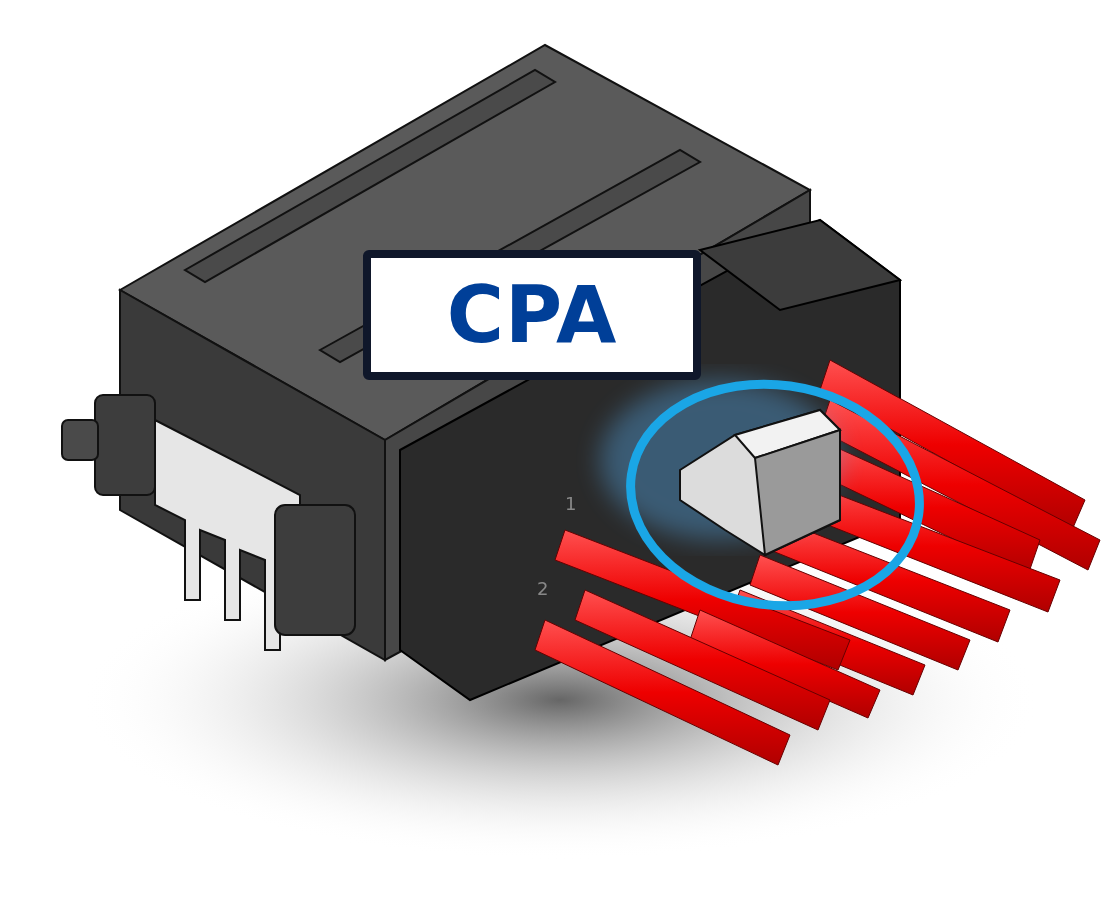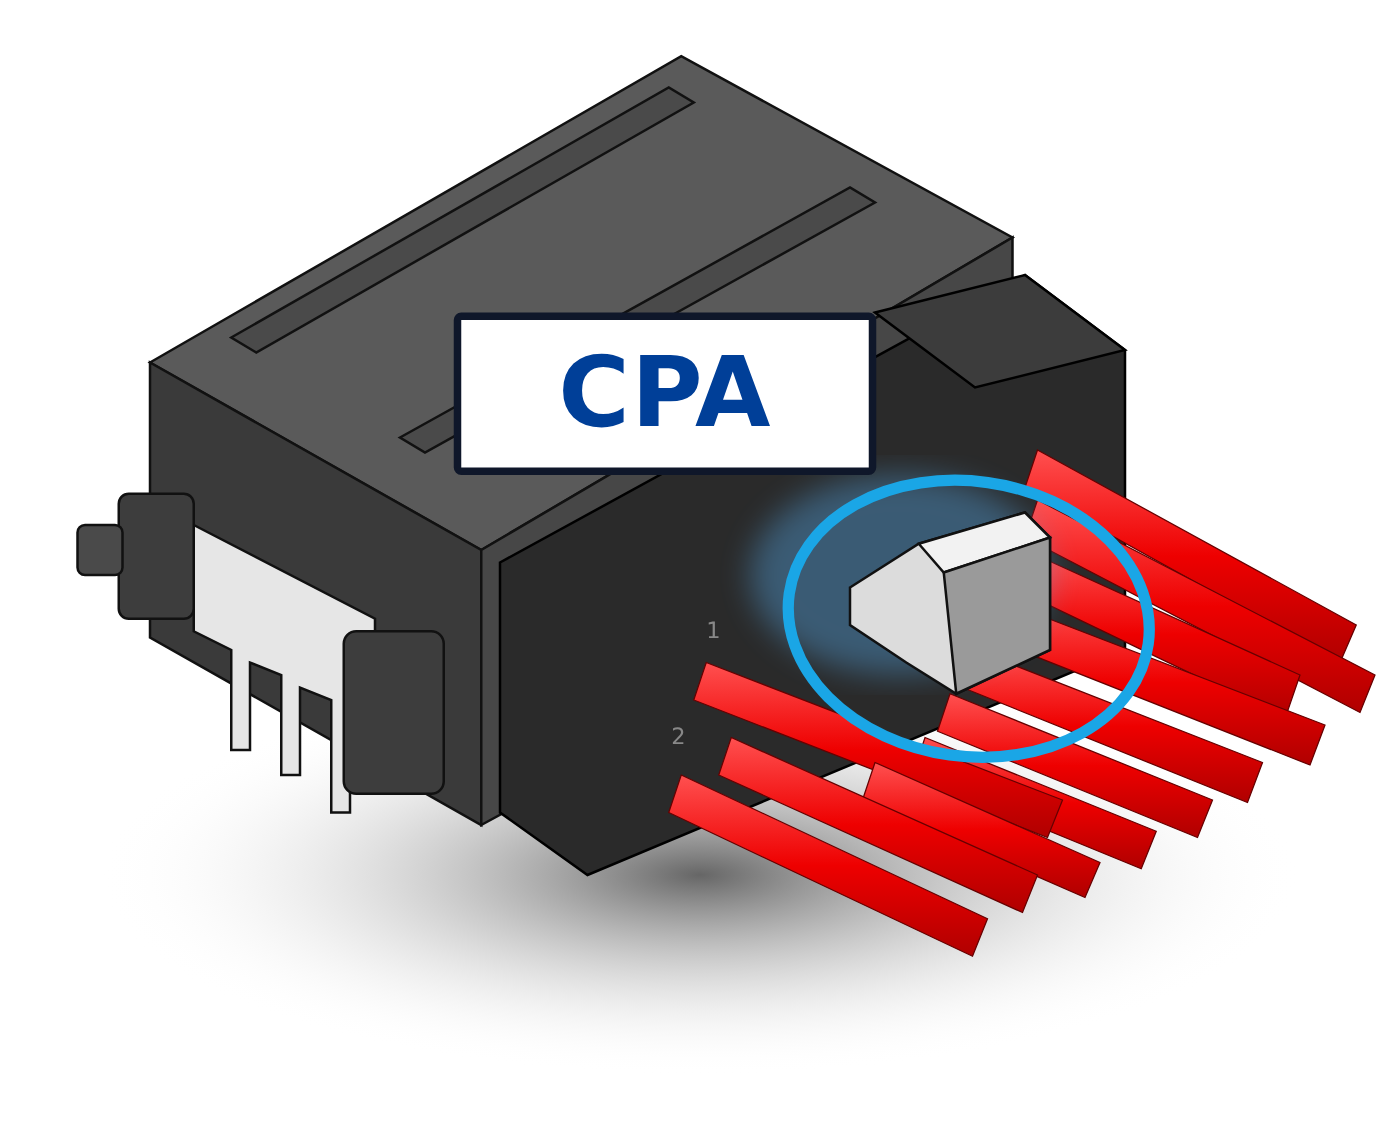--- a/index.html
+++ b/index.html
@@ -1,20 +1,20 @@
 <!DOCTYPE html>
 <html><head>
 <meta charset="utf-8">
 <style>
   html, body { margin:0; padding:0; background:#ffffff; }
   body { width:1116px; height:899px; position:relative; overflow:hidden; font-family:"DejaVu Sans", sans-serif; }
   #scene { position:absolute; left:0; top:0; width:1116px; height:899px; }
   .label-box {
     position:absolute; left:363px; top:250px; width:338px; height:130px;
-    background:#ffffff; border:6px solid #0f172a; border-radius:6px; box-sizing:border-box;
+    background:#ffffff; border:8px solid #0f172a; border-radius:6px; box-sizing:border-box;
     display:flex; align-items:center; justify-content:center;
   }
   .label-text { color:#003f98; font-family:"DejaVu Sans", sans-serif; font-weight:bold; font-size:78px; letter-spacing:1px; }
 </style>
 </head>
 <body>
 
 <svg id="scene" viewBox="0 0 1116 899" xmlns="http://www.w3.org/2000/svg">
   <defs>
     <radialGradient id="shadow" cx="0.5" cy="0.5" r="0.5">

